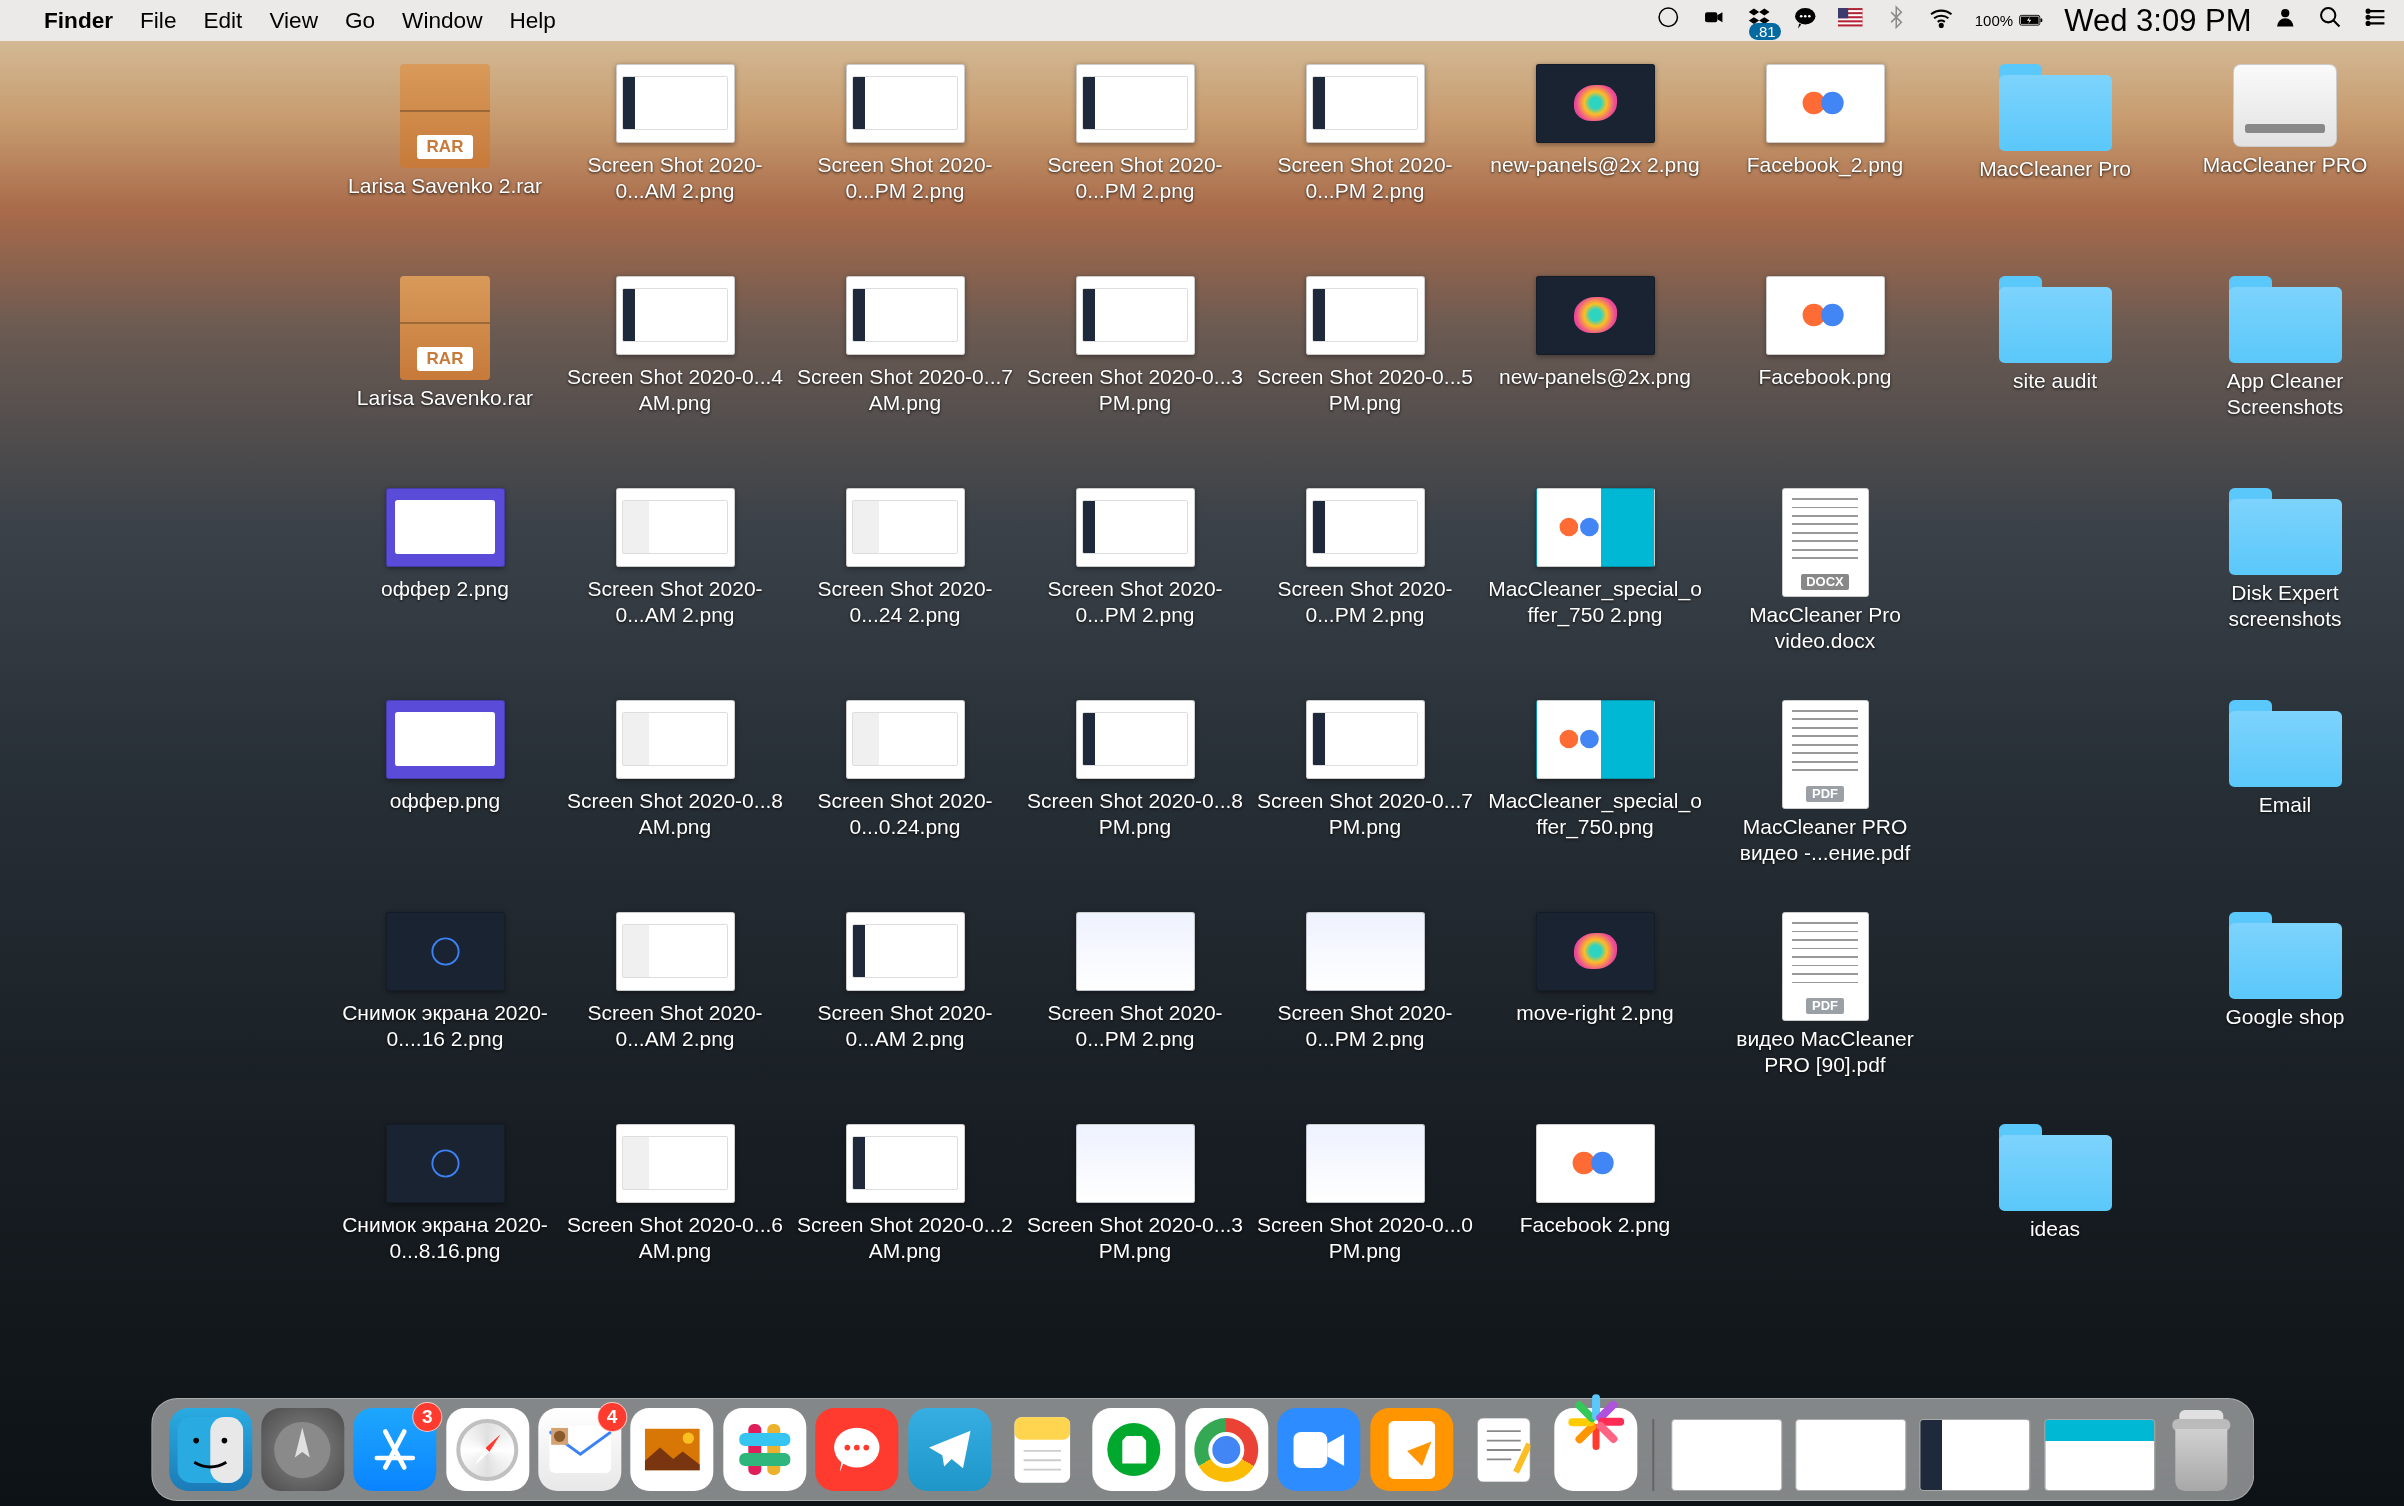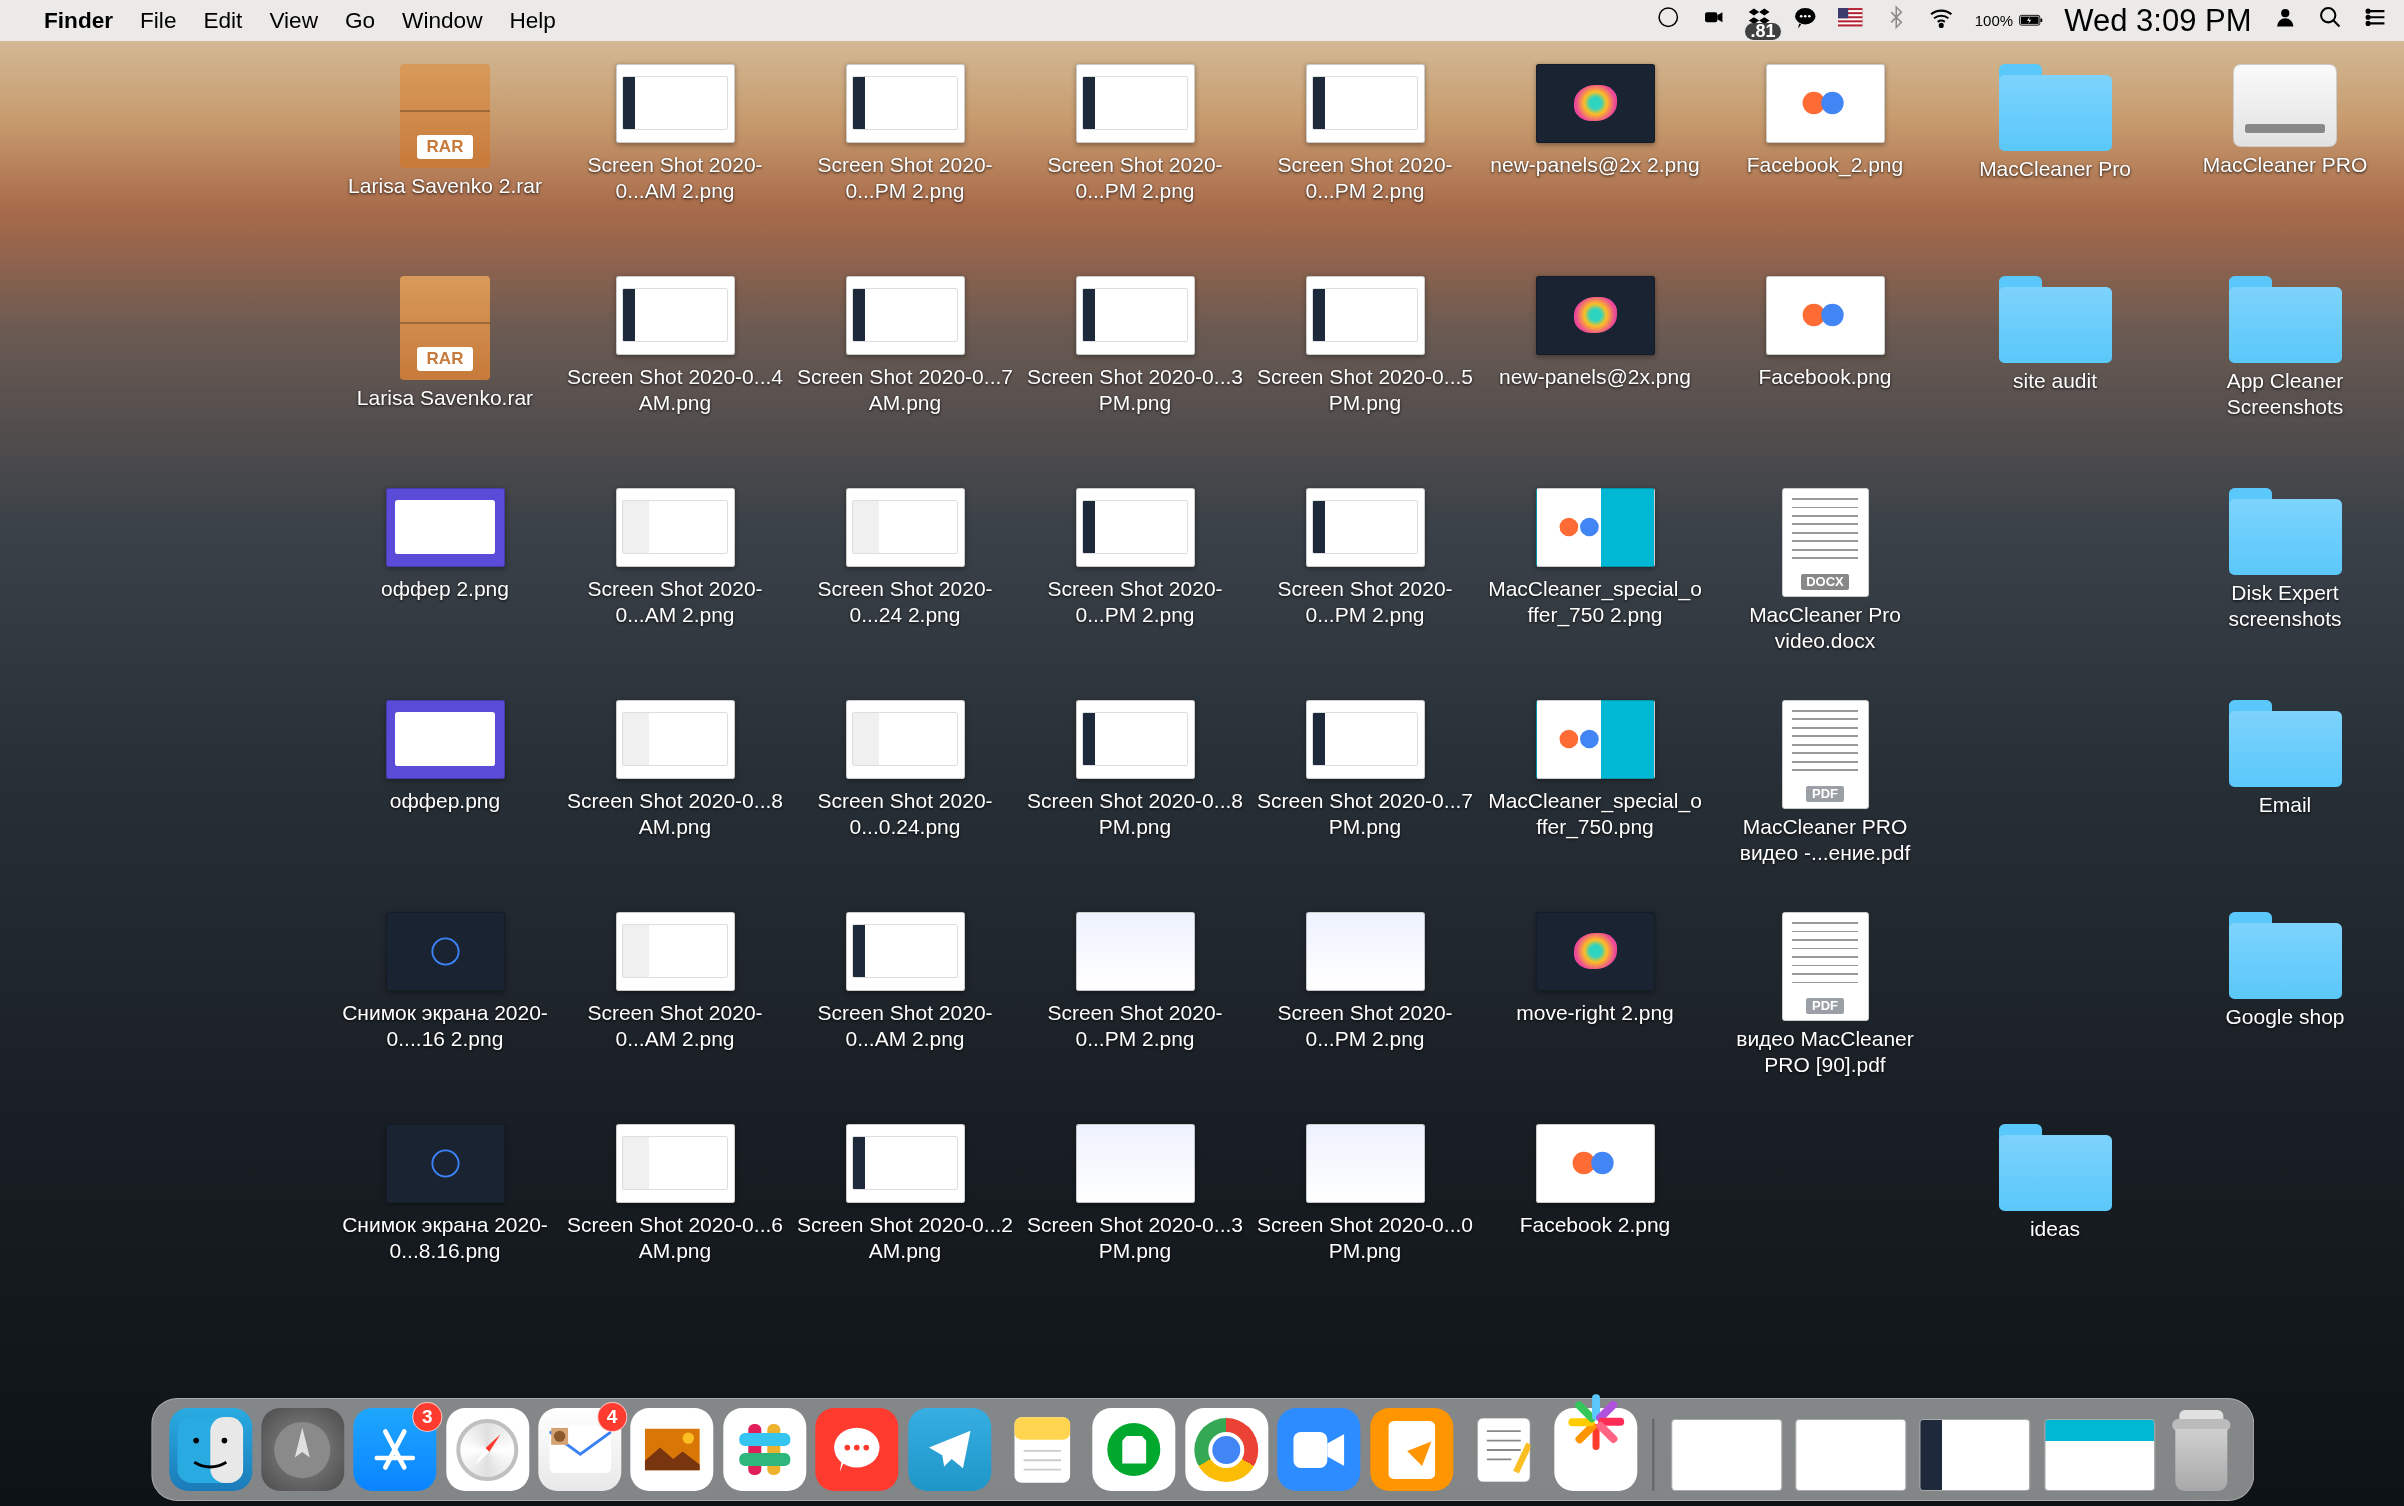--- a/index.html
+++ b/index.html
@@ -7,21 +7,21 @@
 body{background:linear-gradient(180deg,#d9c8a8 0%,#c79b6e 8%,#a86a4a 14%,#6a5a52 22%,#3a4148 35%,#272f36 52%,#181e23 75%,#0d1216 100%);position:relative}
 
 
 .menubar{position:absolute;top:0;left:0;right:0;height:41px;background:rgba(236,236,236,0.95);backdrop-filter:blur(19px);display:flex;align-items:center;padding:0 17px;font-size:22.6px;color:#000}
 .menubar .left{display:flex;align-items:flex-start;gap:27px}
 .menubar .left .apple{font-size:24.5px}
 .menubar .left .app{font-weight:600}
 .menubar .right{margin-left:auto;display:flex;align-items:center;gap:21px}
 .menubar .right svg{width:24.5px;height:24.5px}
 .menubar .db{position:relative}
-.menubar .badge{position:absolute;bottom:-3.8px;right:-9.4px;background:#404040;color:#fff;font-size:18px;font-weight:700;padding:0 5.6px;border-radius:8.5px;line-height:17px}
+.menubar .badge{position:absolute;bottom:-3.8px;right:-9.4px;background:#0369a1;color:#fff;font-size:15px;font-weight:400;padding:0 5.6px;border-radius:8.5px;line-height:17px}
 .menubar .batt{display:flex;align-items:center;gap:5.6px;font-size:15px}
 .menubar .clock{font-size:31px}
 
 
 .desktop{position:absolute;top:47px;left:0;right:0;bottom:113px;padding-left:330px;padding-top:9.4px}
 .grid{display:grid;grid-template-columns:repeat(9,230px);grid-auto-rows:212px}
 .item{display:flex;flex-direction:column;align-items:center;justify-content:flex-start;text-align:center;padding-top:7.5px;cursor:default}
 .thumb{width:119px;height:79px;background:#fff;border:0.9px solid rgba(0,0,0,.2);border-radius:2.8px;box-shadow:0 1.9px 5.6px rgba(0,0,0,.35);display:flex;align-items:center;justify-content:center;overflow:hidden;position:relative}
 .thumb.dark{background:#1a2332}
 .thumb.purple{background:#5b4bd9}

